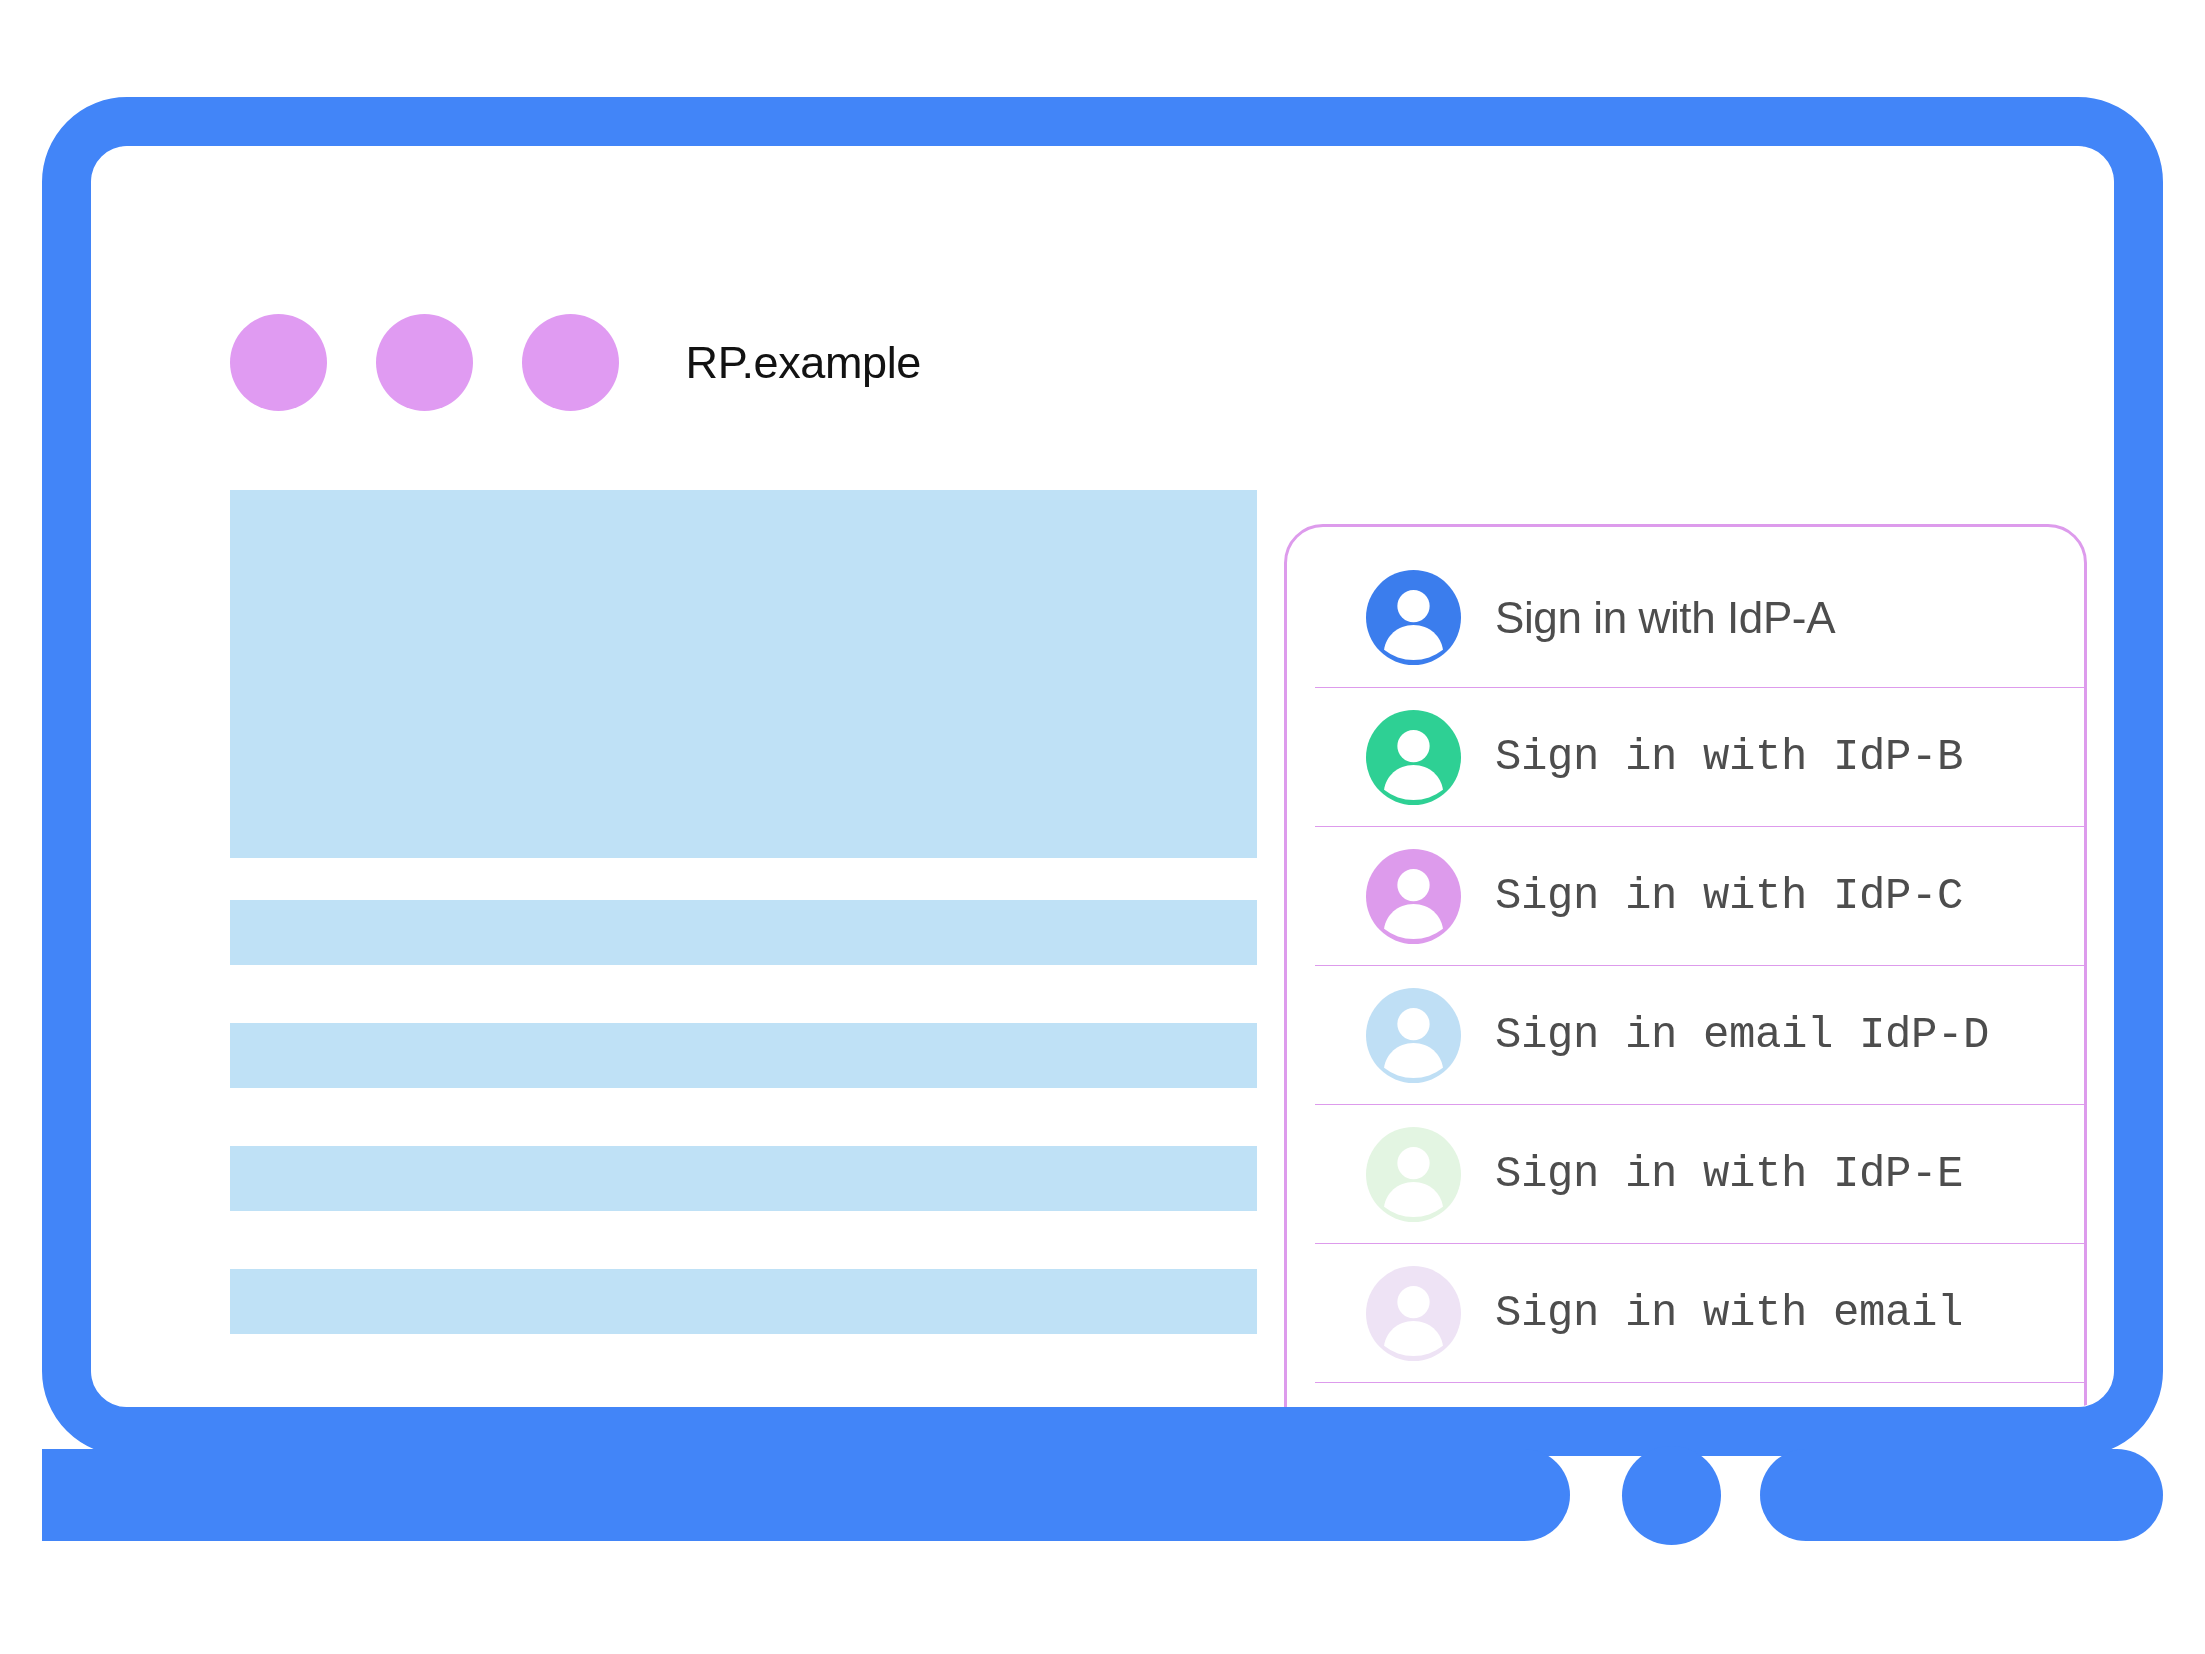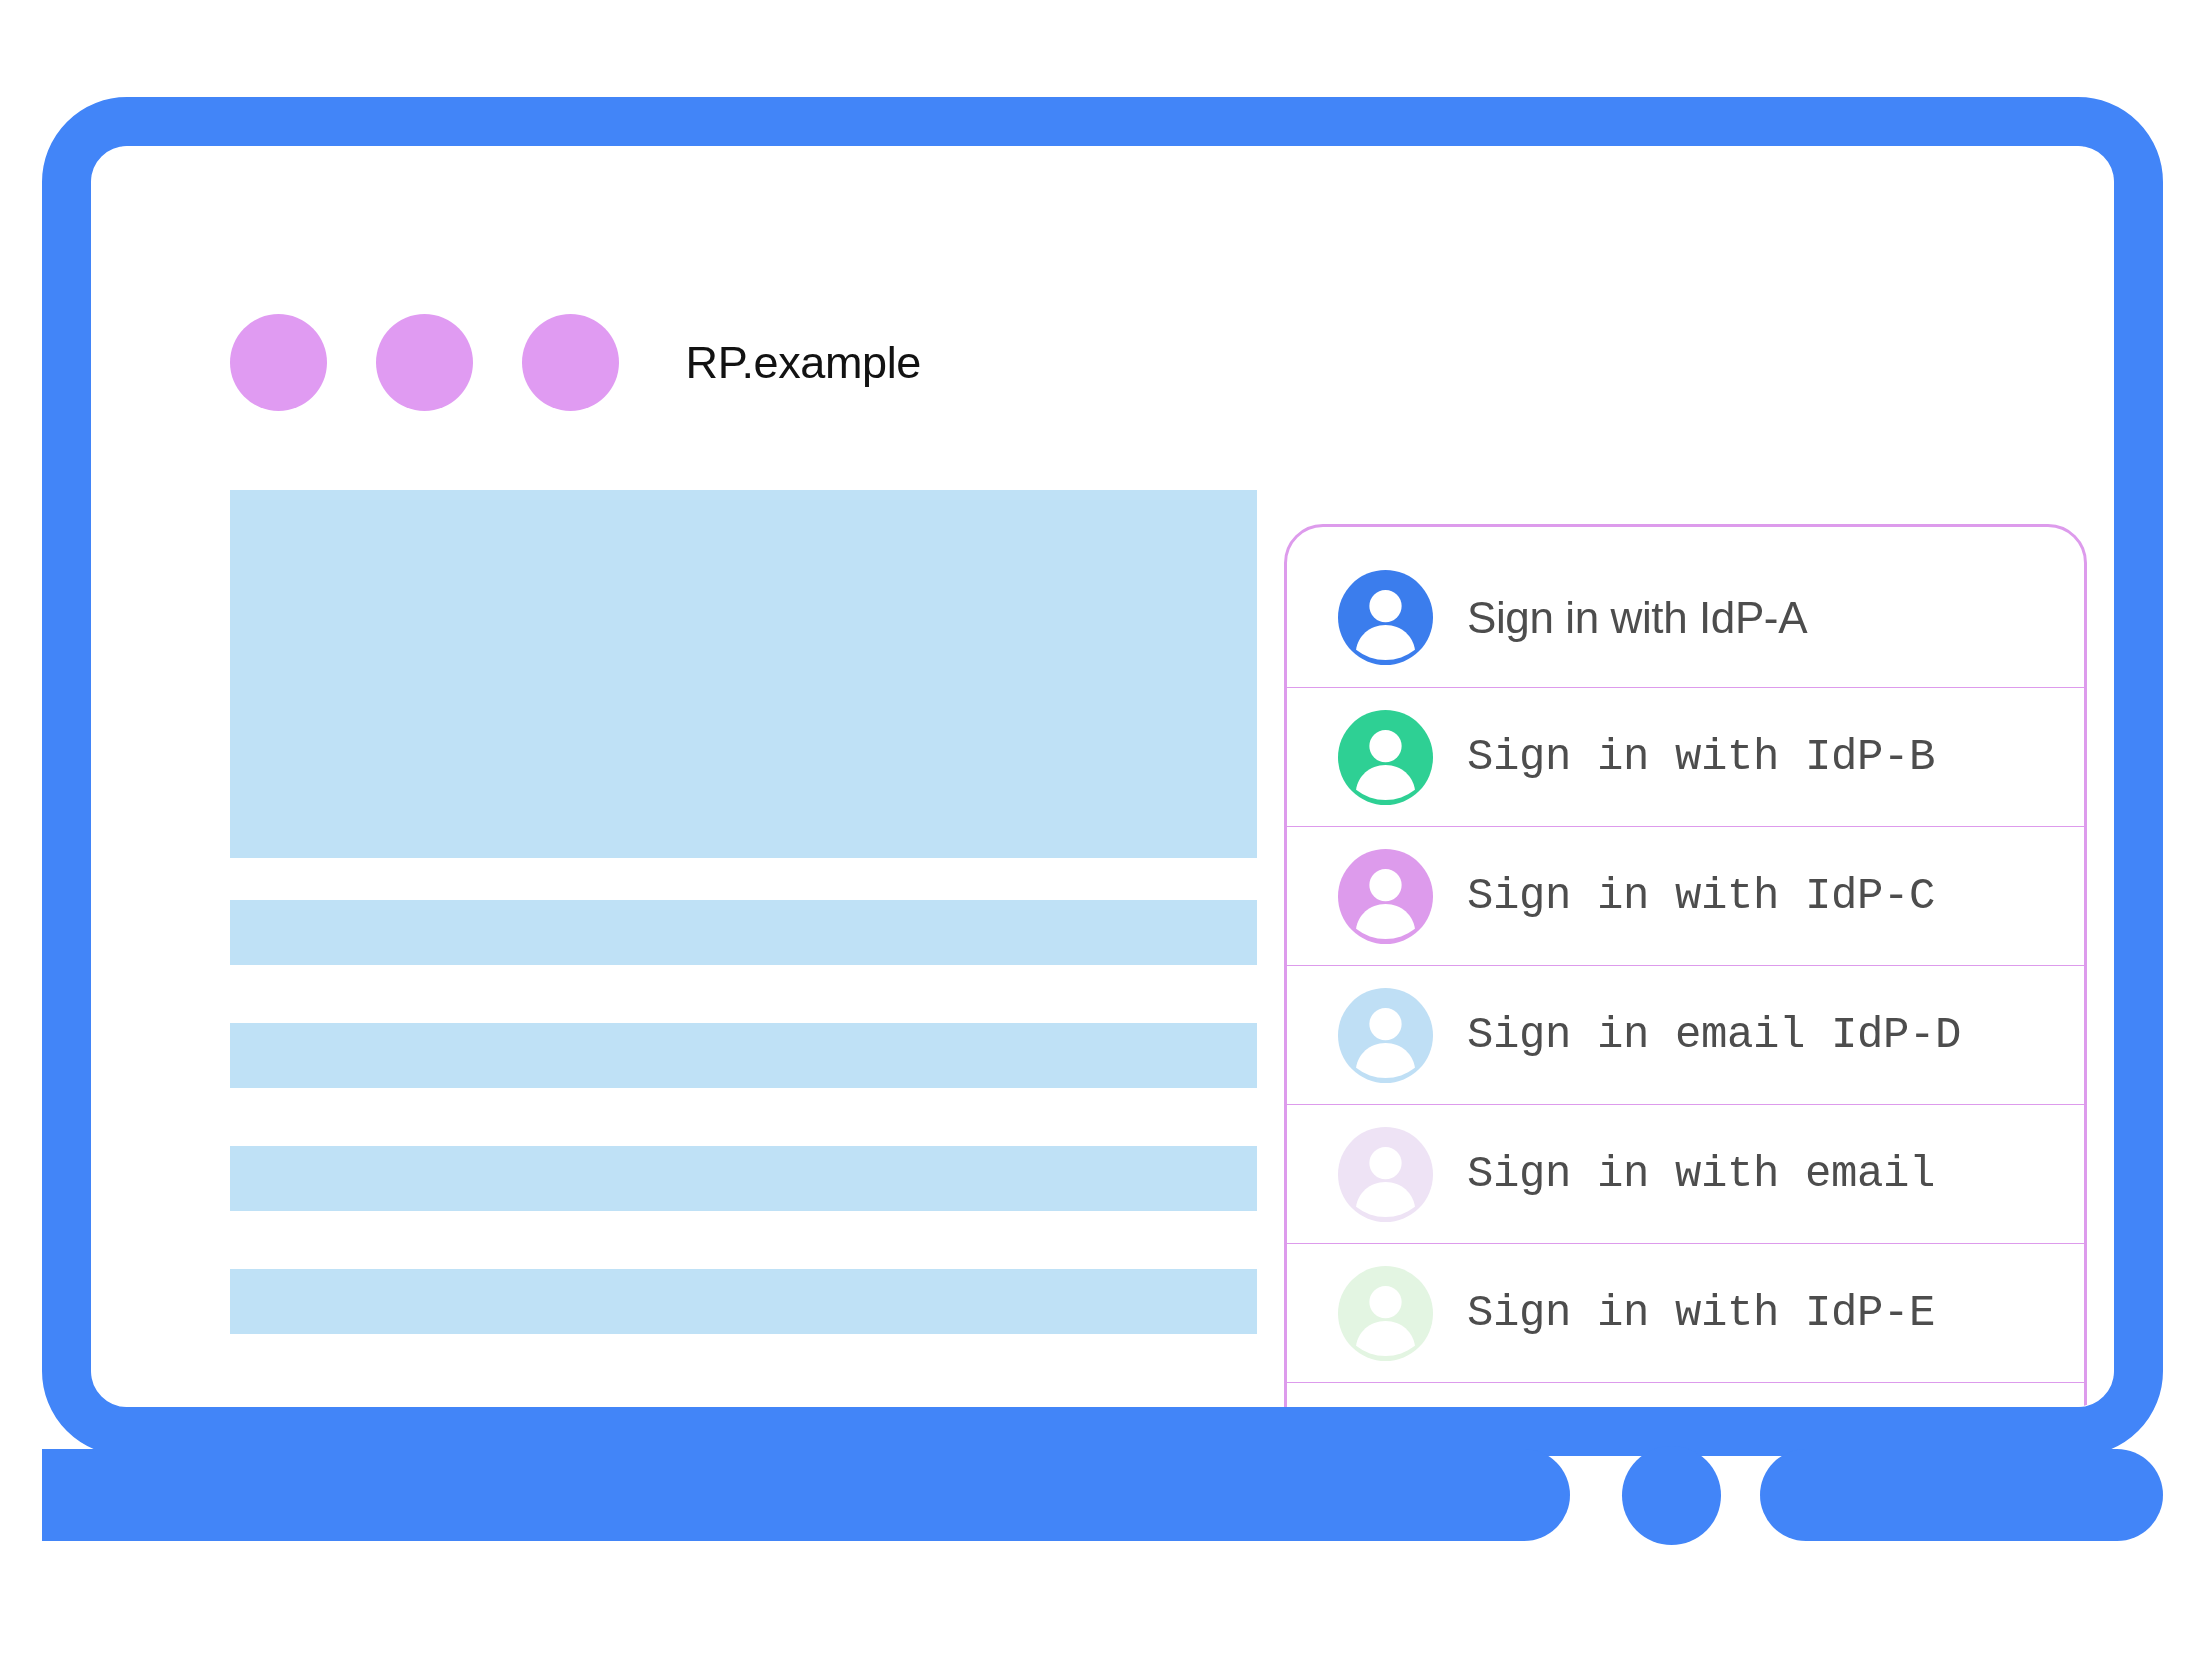--- a/index.html
+++ b/index.html
@@ -132,20 +132,21 @@
     padding: 21px 0 23px 0;
     overflow: hidden;
   }
   .account-row {
     display: flex;
     align-items: center;
     height: 139px;
     padding-left: 51px;
     box-sizing: border-box;
     background: transparent;
+    margin-left: 28px;
   }
   .account-row + .account-row {
     border-top: 1.8px solid #dd9bec;
     font-family: Liberation Mono, monospace;
   }
   .avatar {
     width: 95px;
     height: 95px;
     border-radius: 50%;
     flex: 0 0 auto;
@@ -223,37 +224,37 @@
             <circle cx="50" cy="38" r="17" fill="#ffffff"></circle>
             <path d="M50 58 C33 58 21 70 19 84 A50 50 0 0 0 81 84 C79 70 67 58 50 58 Z" fill="#ffffff"></path>
           </svg>
         </span>
         <span class="account-label">Sign in email IdP-D</span>
       </div>
 
       <div class="account-row">
         <span class="avatar">
           <svg viewBox="0 0 100 100" aria-hidden="true">
+            <circle cx="50" cy="50" r="50" fill="#e3f5e2"></circle>
+            <circle cx="50" cy="38" r="17" fill="#ffffff"></circle>
+            <path d="M50 58 C33 58 21 70 19 84 A50 50 0 0 0 81 84 C79 70 67 58 50 58 Z" fill="#ffffff"></path>
+          </svg>
+        </span>
+        <span class="account-label">Sign in with IdP-E</span>
+      </div>
+
+      <div class="account-row">
+        <span class="avatar">
+          <svg viewBox="0 0 100 100" aria-hidden="true">
             <circle cx="50" cy="50" r="50" fill="#eee3f5"></circle>
             <circle cx="50" cy="38" r="17" fill="#ffffff"></circle>
             <path d="M50 58 C33 58 21 70 19 84 A50 50 0 0 0 81 84 C79 70 67 58 50 58 Z" fill="#ffffff"></path>
           </svg>
         </span>
         <span class="account-label">Sign in with email</span>
-      </div>
-
-      <div class="account-row">
-        <span class="avatar">
-          <svg viewBox="0 0 100 100" aria-hidden="true">
-            <circle cx="50" cy="50" r="50" fill="#e3f5e2"></circle>
-            <circle cx="50" cy="38" r="17" fill="#ffffff"></circle>
-            <path d="M50 58 C33 58 21 70 19 84 A50 50 0 0 0 81 84 C79 70 67 58 50 58 Z" fill="#ffffff"></path>
-          </svg>
-        </span>
-        <span class="account-label">Sign in with IdP-E</span>
       </div>
 
       <div class="account-row">
         
         
       </div>
 
     </div>
 
   </div>

